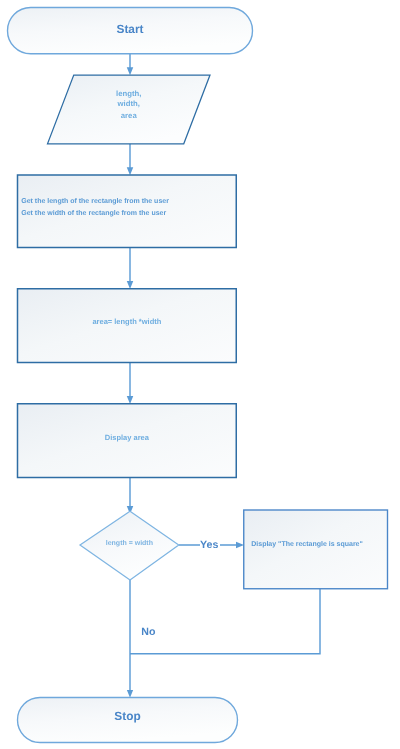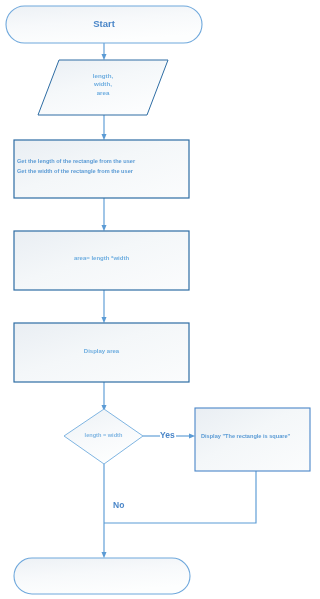--- a/index.html
+++ b/index.html
@@ -141,18 +141,19 @@
   <div class="shape-label process-label-left" style="left:17px; top:168px; width:170px;">Get the width of the rectangle from the user</div>
 
   <div class="shape-label process-label" style="left:14px; top:254px; width:175px;">area= length *width</div>
 
   <div class="shape-label process-label" style="left:14px; top:347px; width:175px;">Display area</div>
 
   <div class="shape-label decision-label" style="left:64px; top:432px; width:79px;">length = width</div>
 
   <div class="shape-label process-label-left" style="left:201px; top:433px; width:108px; text-align:left;">Display "The rectangle is square"</div>
 
+  <div class="shape-label terminator-label" style="left:14px; top:568px; width:176px;">Stop</div>
 
   <div class="branch-label" style="left:160px; top:430px;">Yes</div>
 
   <div class="branch-label" style="left:92px; top:500px;margin-left:21px;">No</div>
 
 </div>
 
 </body></html>

